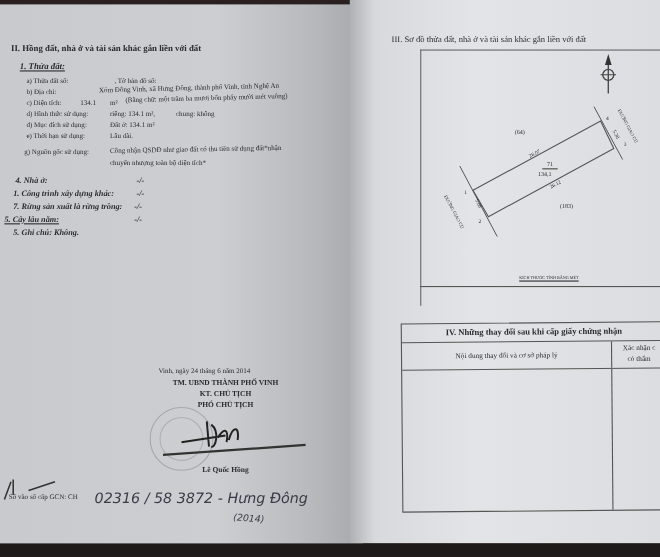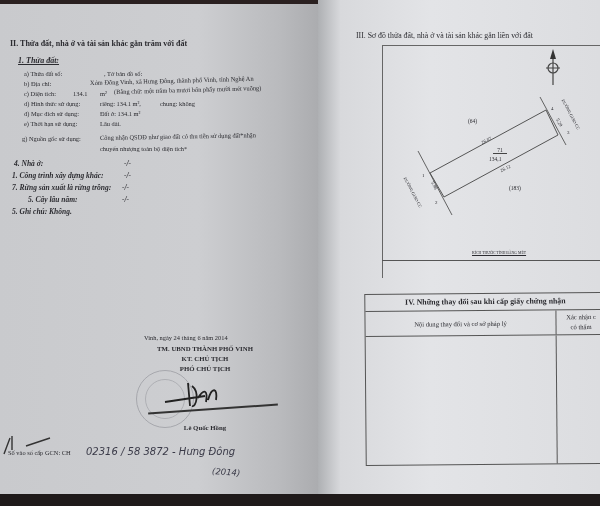--- a/index.html
+++ b/index.html
@@ -57,21 +57,21 @@
     .changes-table .body-row .col-a { border-right: 1px solid #555; }
     .sig-line { position: absolute; left: 148px; top: 408px; width: 130px; height: 1.5px; background: #333; transform: rotate(-4deg); }
   </style>
 </head>
 <body>
 
 <div class="page-left"></div>
 <div class="page-right"></div>
 <div class="bottom-dark"></div>
 
-<div class="t h2" style="left:10px;top:39px;">II. Thửa đất, nhà ở và tài sản khác gắn trăm với đất</div>
+<div class="t h2" style="left:10px;top:39px;">II. Hồng đất, nhà ở và tài sản khác gắn liền với đất</div>
 <div class="t it" style="left:18px;top:56px;font-size:8px;text-decoration:underline;">1. Thửa đất:</div>
 
 <div class="t sm" style="left:24px;top:70px;">a) Thửa đất số:</div>
 <div class="t sm" style="left:104px;top:70px;">, Tờ bản đồ số:</div>
 
 <div class="t sm" style="left:24px;top:80px;">b) Địa chỉ:</div>
 <div class="t sm" style="left:90px;top:79px;transform:rotate(-1.5deg);transform-origin:left;">Xóm Đông Vinh, xã Hưng Đông, thành phố Vinh, tỉnh Nghệ An</div>
 
 <div class="t sm" style="left:24px;top:90px;">c) Diện tích:</div>
 <div class="t sm" style="left:73px;top:90px;">134.1</div>
@@ -91,37 +91,37 @@
 <div class="t sm" style="left:22px;top:135px;">g) Nguồn gốc sử dụng:</div>
 <div class="t sm" style="left:100px;top:134px;transform:rotate(-1deg);transform-origin:left;">Công nhận QSDĐ như giao đất có thu tiền sử dụng đất*nhận</div>
 <div class="t sm" style="left:100px;top:145px;">chuyển nhượng toàn bộ diện tích*</div>
 
 <div class="t it" style="left:14px;top:159px;">4. Nhà ở:</div>
 <div class="t it" style="left:124px;top:159px;">-/-</div>
 <div class="t it" style="left:12px;top:171px;">1. Công trình xây dựng khác:</div>
 <div class="t it" style="left:124px;top:171px;">-/-</div>
 <div class="t it" style="left:12px;top:183px;">7. Rừng sản xuất là rừng trồng:</div>
 <div class="t it" style="left:122px;top:183px;">-/-</div>
-<div class="t it" style="left:28px;top:195px;">5. Cây lâu năm:</div>
+<div class="t it" style="left:4px;top:195px;text-decoration:underline;">5. Cây lâu năm:</div>
 <div class="t it" style="left:122px;top:195px;">-/-</div>
 <div class="t it" style="left:12px;top:207px;">5. Ghi chú: Không.</div>
 
 <div class="t sm" style="left:144px;top:334px;">Vinh, ngày 24 tháng 6 năm 2014</div>
 <div class="t sig" style="left:146px;top:345px;width:118px;">TM. UBND THÀNH PHỐ VINH</div>
 <div class="t sig" style="left:146px;top:355px;width:118px;">KT. CHỦ TỊCH</div>
 <div class="t sig" style="left:146px;top:365px;width:118px;">PHÓ CHỦ TỊCH</div>
 <div class="stamp"></div>
 <svg style="position:absolute;left:160px;top:378px;" width="70" height="34">
   <path d="M5 24 L45 18 M28 5 L30 28 M32 8 C40 14 36 30 32 28 M38 20 C44 10 48 12 46 24 M48 22 C52 8 58 10 56 22" stroke="#222" stroke-width="1.8" fill="none"></path>
 </svg>
 <div class="sig-line"></div>
 <div class="t sig" style="left:146px;top:424px;width:118px;">Lê Quốc Hồng</div>
 
 <div class="t sm" style="left:8px;top:449px;">Số vào sổ cấp GCN: CH</div>
-<div class="t hand" style="left:86px;top:446px;font-size:10px;">02316 / 58 3872 - Hưng Đông</div>
+<div class="t hand" style="left:86px;top:446px;font-size:13px;">02316 / 58 3872 - Hưng Đông</div>
 <div class="t hand" style="left:212px;top:467px;font-size:8.5px;transform:rotate(4deg);">(2014)</div>
 <svg style="position:absolute;left:0;top:432px;" width="60" height="24">
   <path d="M4 22 L10 6 M12 4 L12 18 M26 14 L50 6" stroke="#333" stroke-width="1.4" fill="none"></path>
 </svg>
 
 <div class="t h2" style="left:356px;top:31px;font-size:7.8px;font-weight:normal;">III. Sơ đồ thửa đất, nhà ở và tài sản khác gắn liền với đất</div>
 <div class="diagram-frame"></div>
 
 <svg style="position:absolute;left:382px;top:45px;" width="218" height="232">
 

